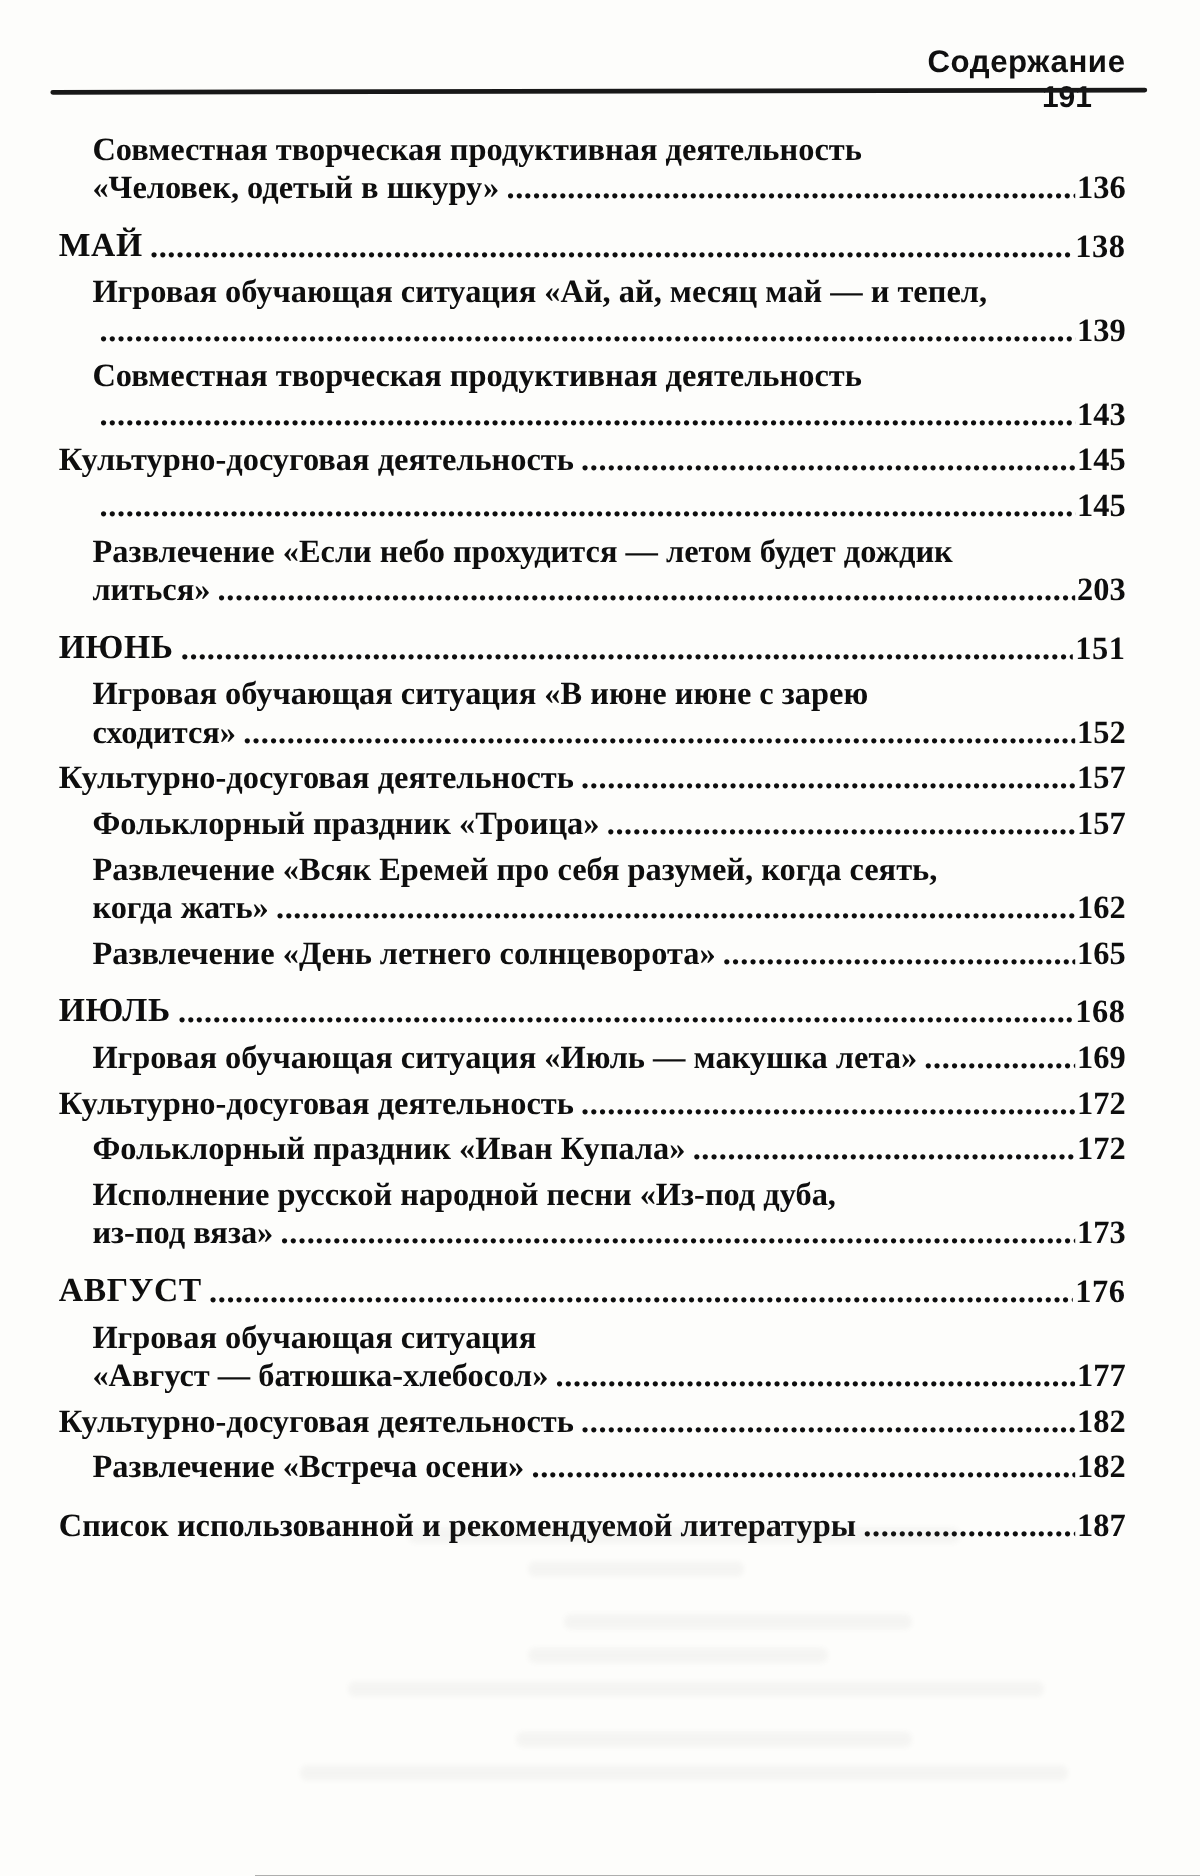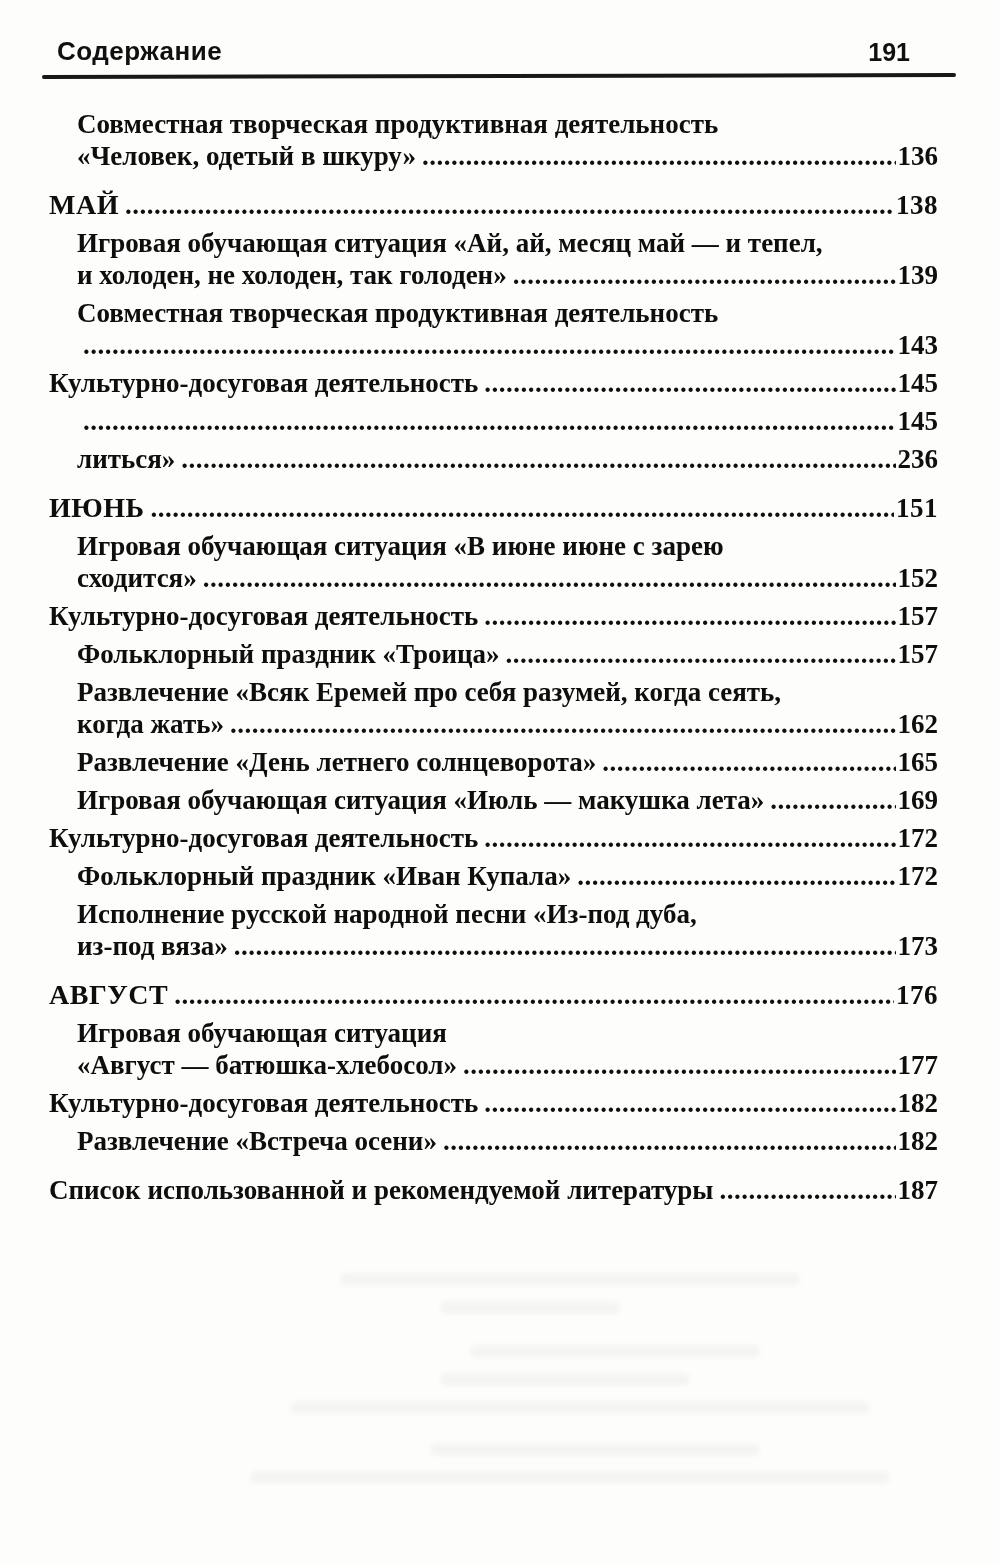--- a/index.html
+++ b/index.html
@@ -17,20 +17,21 @@
   .runhead {
     position: absolute;
     top: 36px;
     left: 57px;
     right: 62px;
     display: flex;
     align-items: flex-end;
     justify-content: space-between;
     font-family: "Liberation Sans", sans-serif;
     font-weight: bold;
+    flex-direction: column;
   }
   .runhead .rh-title { font-size: 26px; letter-spacing: 0.5px; color: #101010; }
   .runhead .rh-pageno { font-size: 25px; color: #101010; padding-right: 28px; }
   .rule {
     position: absolute;
     top: 74px;
     left: 42px;
     right: 44px;
     height: 4px;
     background: #181818;
@@ -115,21 +116,20 @@
       <div class="toc-item level0 caps gap">
         <div class="line last">
           <span class="t">МАЙ</span>
           <span class="dots"></span>
           <span class="pg">138</span>
         </div>
       </div>
       <div class="toc-item level1">
         <div class="line"><span class="t">Игровая обучающая ситуация «Ай, ай, месяц май — и тепел,</span></div>
         <div class="line last">
-          <span class="t">и холоден, не холоден, так голоден»</span>
           <span class="dots"></span>
           <span class="pg">139</span>
         </div>
       </div>
       <div class="toc-item level1">
         <div class="line"><span class="t">Совместная творческая продуктивная деятельность</span></div>
         <div class="line last">
           <span class="dots"></span>
           <span class="pg">143</span>
         </div>
@@ -141,24 +141,25 @@
           <span class="pg">145</span>
         </div>
       </div>
       <div class="toc-item level1">
         <div class="line last">
           <span class="dots"></span>
           <span class="pg">145</span>
         </div>
       </div>
       <div class="toc-item level1">
+        <div class="line"><span class="t">Развлечение «Если небо прохудится — летом будет дождик</span></div>
         <div class="line last">
           <span class="t">литься»</span>
           <span class="dots"></span>
-          <span class="pg">236</span>
+          <span class="pg">203</span>
         </div>
       </div>
       <div class="toc-item level0 caps gap">
         <div class="line last">
           <span class="t">ИЮНЬ</span>
           <span class="dots"></span>
           <span class="pg">151</span>
         </div>
       </div>
       <div class="toc-item level1">
@@ -189,20 +190,27 @@
           <span class="t">когда жать»</span>
           <span class="dots"></span>
           <span class="pg">162</span>
         </div>
       </div>
       <div class="toc-item level1">
         <div class="line last">
           <span class="t">Развлечение «День летнего солнцеворота»</span>
           <span class="dots"></span>
           <span class="pg">165</span>
+        </div>
+      </div>
+      <div class="toc-item level0 caps gap">
+        <div class="line last">
+          <span class="t">ИЮЛЬ</span>
+          <span class="dots"></span>
+          <span class="pg">168</span>
         </div>
       </div>
       <div class="toc-item level1">
         <div class="line last">
           <span class="t">Игровая обучающая ситуация «Июль — макушка лета»</span>
           <span class="dots"></span>
           <span class="pg">169</span>
         </div>
       </div>
       <div class="toc-item level0">

